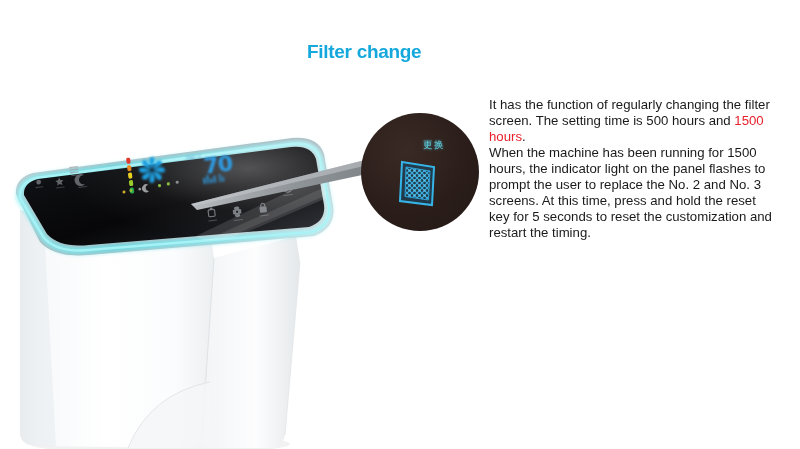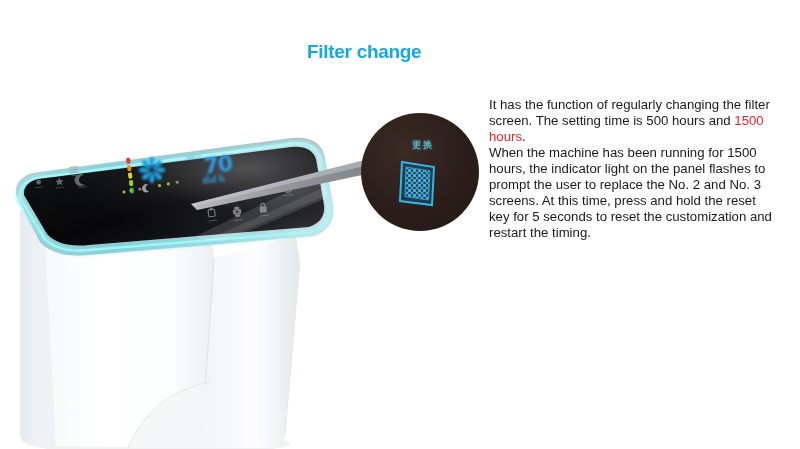--- a/index.html
+++ b/index.html
@@ -33,21 +33,21 @@
   .pointer-wrap svg{display:block;}
 
   
   .callout{
     position:absolute;left:361px;top:113px;width:118px;height:118px;
     border-radius:50%;
     background:radial-gradient(circle at 38% 32%, #3a2a25 0%, #2b1e1a 55%, #231815 100%);
     overflow:hidden;
   }
   .callout-label{
-    position:absolute;left:3px;top:26px;width:100%;
+    position:absolute;left:14px;top:26px;width:100%;
     text-align:center;
     font-size:9.5px;letter-spacing:1.5px;
     color:#5fd0e0;
     font-family:Liberation Serif, serif;
     text-shadow:0 0 3px rgba(90,205,225,.8);
   }
   .filter-ico{
     position:absolute;left:36px;top:45px;width:42px;height:52px;
   }
 

